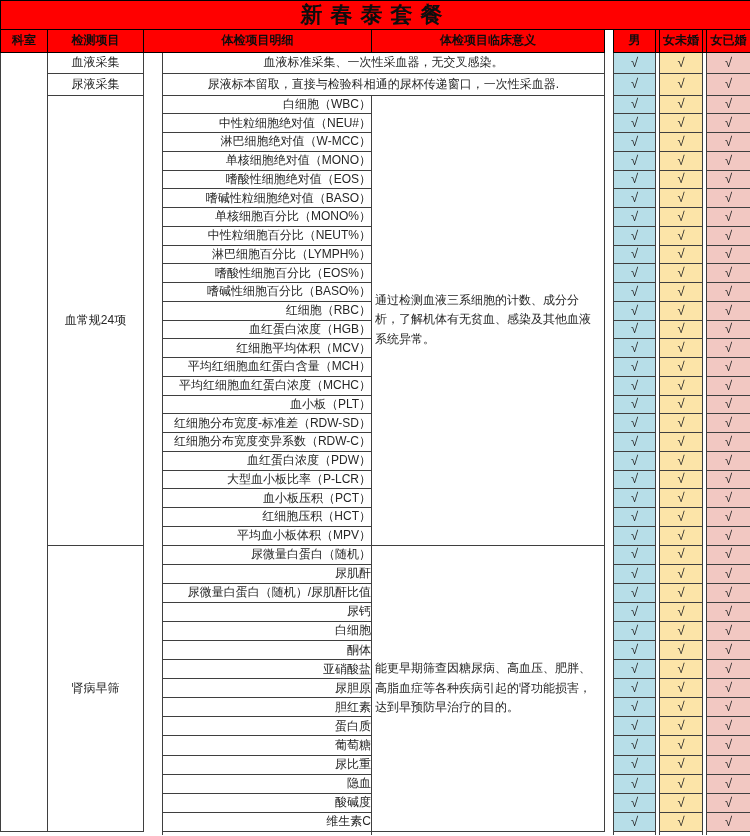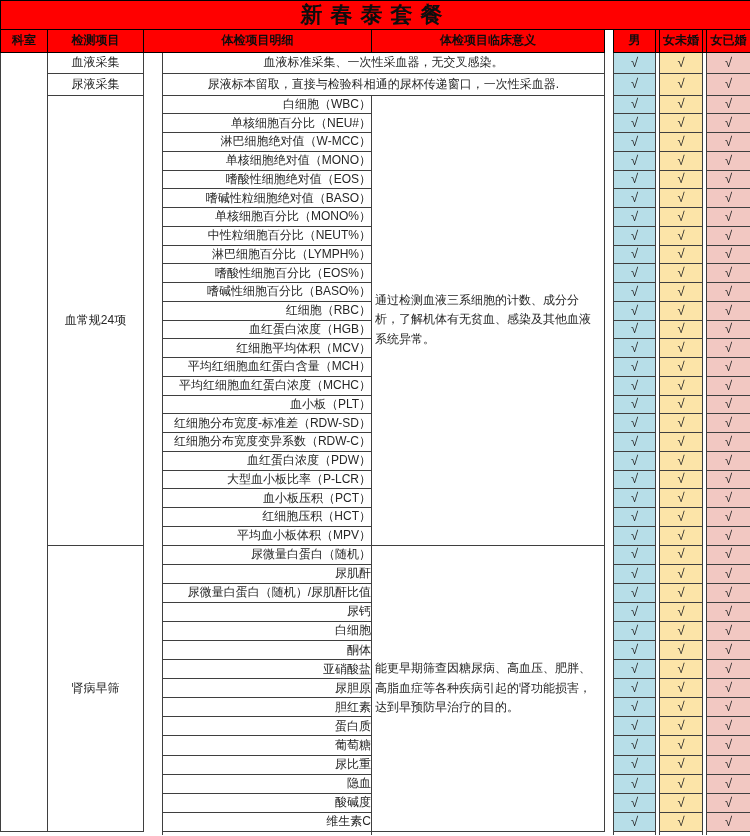--- a/index.html
+++ b/index.html
@@ -89,21 +89,21 @@
         <td class="detail">白细胞（WBC）</td>
         <td class="clinical" rowspan="24">通过检测血液三系细胞的计数、成分分析，了解机体有无贫血、感染及其他血液系统异常。</td>
         <td class="sp"></td>
         <td class="chk m">√</td>
         <td class="sp"></td>
         <td class="chk f1">√</td>
         <td class="sp"></td>
         <td class="chk f2">√</td>
       </tr>
       <tr style="height: 18.75px;">
-        <td class="detail">单核细胞百分比（NEU#）</td>
+        <td class="detail">中性粒细胞绝对值（NEU#）</td>
         <td class="sp"></td>
         <td class="chk m">√</td>
         <td class="sp"></td>
         <td class="chk f1">√</td>
         <td class="sp"></td>
         <td class="chk f2">√</td>
       </tr>
       <tr style="height: 18.75px;">
         <td class="detail">淋巴细胞绝对值（W-MCC）</td>
         <td class="sp"></td>

